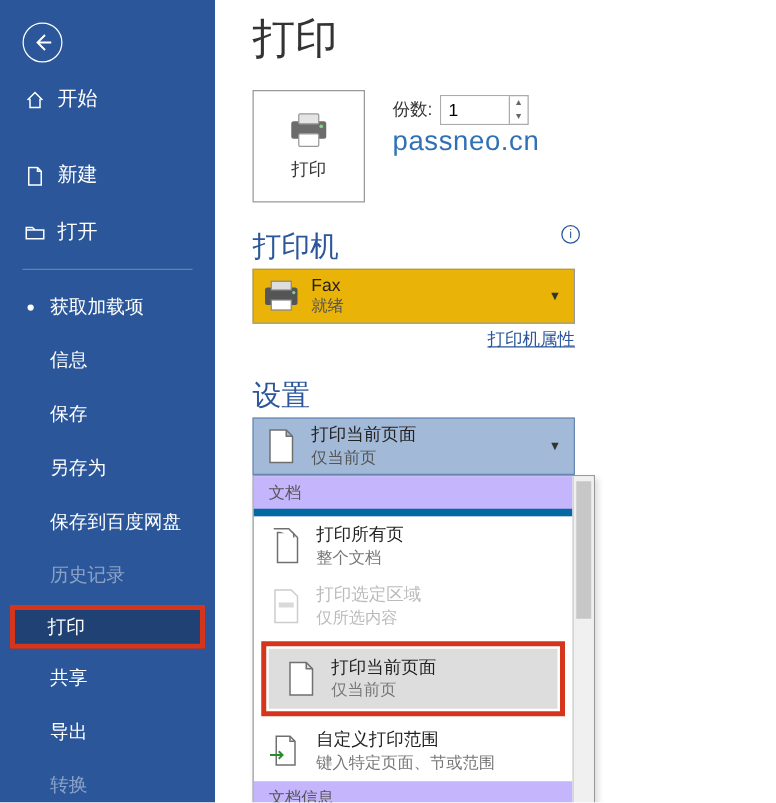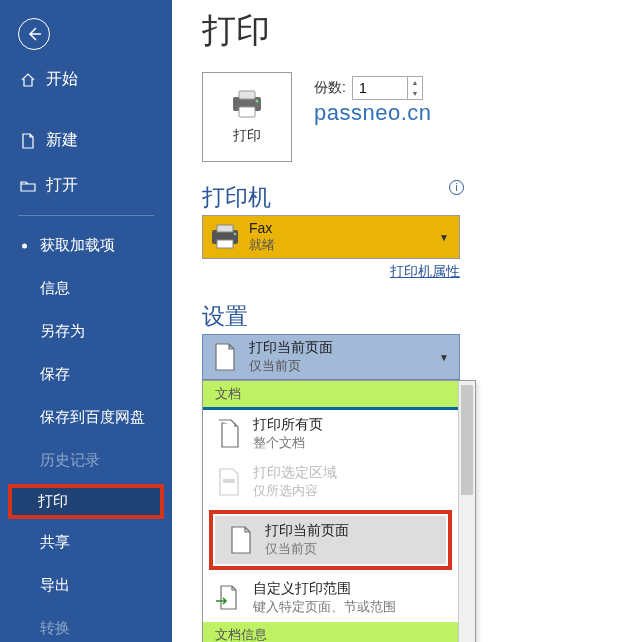--- a/index.html
+++ b/index.html
@@ -47,21 +47,21 @@
   .picker .p-text .t1 { font-size:14px; color:#222; }
   .picker .p-text .t2 { font-size:13px; color:#555; }
   .picker .caret { font-size:10px; color:#333; margin:0 4px; }
   .picker.selected { background:#a2b9d8; border-color:#6a8ab5; }
 
   .link { color:#2b579a; font-size:14px; text-decoration:underline; cursor:pointer; text-align:right; width:258px; display:block; margin-top:4px; }
 
   
   .dd-wrap { position:relative; width:258px; margin-top:0; }
   .dd-list { position:absolute; top:0; left:0; width:274px; background:#fff; border:1px solid #999; box-shadow: 2px 2px 5px rgba(0,0,0,0.15); }
-  .dd-header { background:#bef264; font-size:13px; color:#555; padding:4px 12px; border-bottom:3px solid #0369a1; }
+  .dd-header { background:#c4b5fd; font-size:13px; color:#555; padding:4px 12px; border-bottom:6px solid #0369a1; }
   .dd-item { display:flex; align-items:center; padding:6px 8px 6px 8px; cursor:pointer; }
   .dd-item .d-ico { width:36px; height:36px; margin-right:6px; display:flex; align-items:center; justify-content:center; }
   .dd-item .d-text .t1 { font-size:14px; color:#222; }
   .dd-item .d-text .t2 { font-size:13px; color:#777; }
   .dd-item.disabled .t1, .dd-item.disabled .t2 { color:#bbb; }
   .dd-item.hovered { background:#ddd; }
   .dd-list .red-box { margin:4px 6px; padding:2px 2px; }
   .dd-scroll { position:absolute; right:0; top:0; bottom:0; width:17px; background:#f0f0f0; border-left:1px solid #ccc; }
   .dd-scroll .thumb { position:absolute; left:2px; right:2px; top:4px; height:110px; background:#c7c7c7; border-radius:0; }
   .dd-body { position:relative; padding-right:17px; }
@@ -99,22 +99,22 @@
       <span class="ico">
           <svg width="16" height="14" viewBox="0 0 16 14">
             <path d="M1 3 H6 L8 5 H15 V12 H1 Z M1 5 H15"></path>
           </svg>
         </span>
       <span>打开</span>
     </div>
     <div class="nav-sep"></div>
     <div class="sub-item bullet"><span>获取加载项</span></div>
     <div class="sub-item" style="margin-top:8px;"><span>信息</span></div>
+    <div class="sub-item" style="margin-top:8px;"><span>保存</span></div>
     <div class="sub-item" style="margin-top:8px;"><span>另存为</span></div>
-    <div class="sub-item" style="margin-top:8px;"><span>保存</span></div>
     <div class="sub-item" style="margin-top:8px;"><span>保存到百度网盘</span></div>
     <div class="sub-item dim" style="margin-top:8px;"><span>历史记录</span></div>
     <div class="sub-item active red-box" style="margin-top:6px;"><span>打印</span></div>
     <div class="sub-item" style="margin-top:6px;"><span>共享</span></div>
     <div class="sub-item" style="margin-top:8px;"><span>导出</span></div>
     <div class="sub-item dim" style="margin-top:8px;"><span>转换</span></div>
   </div>
 
   <div class="main">
     <div class="page-title">打印</div>

